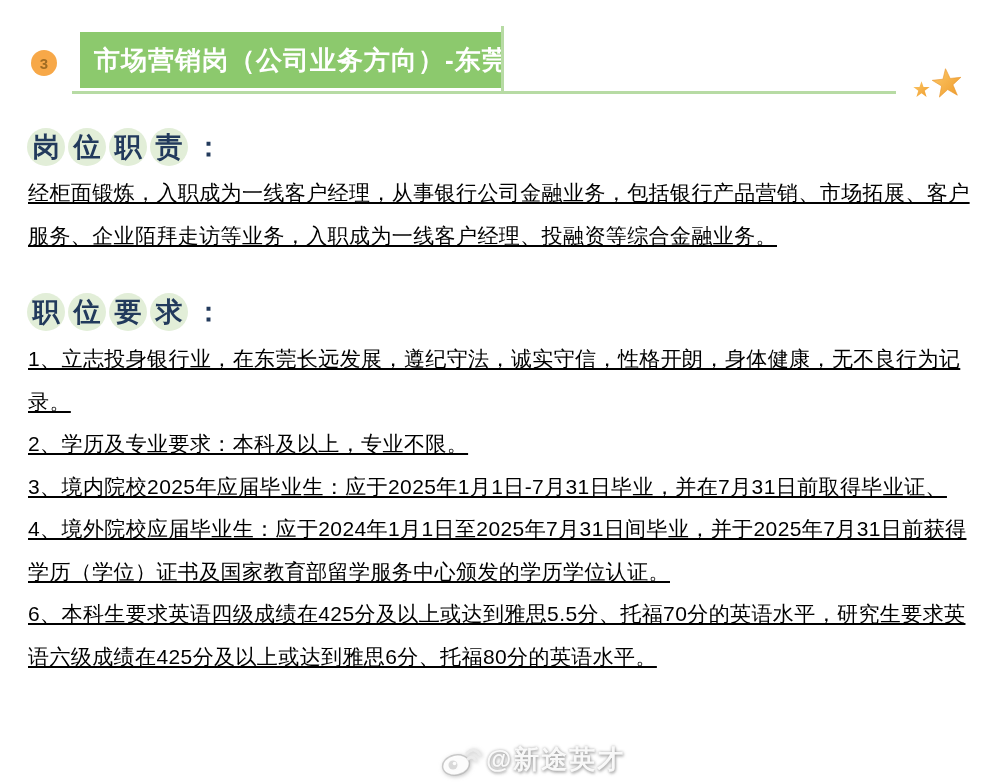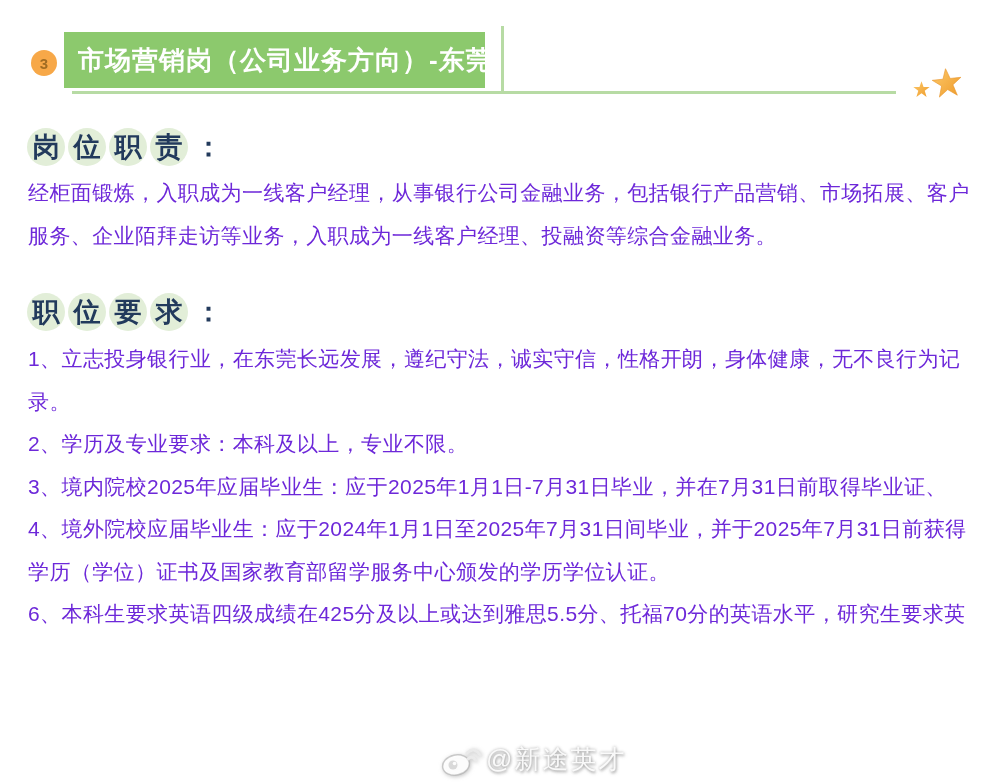--- a/index.html
+++ b/index.html
@@ -7,50 +7,50 @@
     position:relative;width:1005px;height:783px;background:#ffffff;overflow:hidden;
     font-family:"Liberation Sans","DejaVu Sans",sans-serif;
   }
   
   .badge{
     position:absolute;left:31px;top:50px;width:26px;height:26px;border-radius:50%;
     background:#f7a848;display:flex;align-items:center;justify-content:center;
     color:#a06c23;font-size:15px;font-weight:bold;
   }
   .banner{
-    position:absolute;left:64px;top:32px;width:421px;height:56px;background:#8cc96d;
+    position:absolute;left:80px;top:32px;width:421px;height:56px;background:#8cc96d;
     display:flex;align-items:center;padding-left:14px;box-sizing:border-box;
     color:#ffffff;font-size:26px;font-weight:bold;letter-spacing:1px;white-space:nowrap;
   }
   .vline{position:absolute;left:501px;top:26px;width:3px;height:66px;background:#b7dba4;}
   .hline{position:absolute;left:72px;top:91px;width:824px;height:3px;background:#b7dba4;}
   .star-sm{position:absolute;left:913px;top:81px;width:17px;height:17px;}
   .star-lg{position:absolute;left:932px;top:68px;width:30px;height:30px;transform:rotate(-6deg);}
   
   .sec-head{position:absolute;left:27px;display:flex;align-items:center;}
   .sec-head.h1{top:128px;}
   .sec-head.h2{top:293px;}
   .hc{
     width:38px;height:38px;border-radius:50%;background:#e2eed8;margin-right:3px;
     display:flex;align-items:center;justify-content:center;
     color:#223a5c;font-size:27px;font-weight:bold;
   }
   .hcolon{color:#223a5c;font-size:27px;font-weight:bold;margin-left:4px;}
   
   .textblock{
     position:absolute;left:28px;width:965px;
-    font-size:21px;line-height:42.5px;letter-spacing:0.4px;color:#6d28d9;
+    font-size:21px;line-height:42.5px;letter-spacing:0.4px;color:#000000;text-decoration:underline;
   }
   .tb-resp{top:172px;}
   .tb-req{top:338px;}
   .line{white-space:nowrap;}
   
   .watermark{
     position:absolute;left:440px;top:742px;display:flex;align-items:center;
-    color:rgba(252,252,252,0.95);font-size:26px;font-weight:normal;letter-spacing:2px;
+    color:rgba(252,252,252,0.95);font-size:26px;font-weight:bold;letter-spacing:2px;
     text-shadow:0 0 3px rgba(150,150,150,0.85),1px 2px 3px rgba(135,135,135,0.6);
   }
   .wb-icon{width:42px;height:34px;margin-right:4px;filter:drop-shadow(1px 1px 2px rgba(140,140,140,0.6));}
 </style>
 </head>
 <body>
 
 <div class="page">
 
   <div class="badge">
@@ -119,20 +119,21 @@
   </div>
 
   <div class="textblock tb-req">
     <div class="line">1、立志投身银行业，在东莞长远发展，遵纪守法，诚实守信，性格开朗，身体健康，无不良行为记</div>
     <div class="line">录。</div>
     <div class="line">2、学历及专业要求：本科及以上，专业不限。</div>
     <div class="line">3、境内院校2025年应届毕业生：应于2025年1月1日-7月31日毕业，并在7月31日前取得毕业证、</div>
     <div class="line">4、境外院校应届毕业生：应于2024年1月1日至2025年7月31日间毕业，并于2025年7月31日前获得</div>
     <div class="line">学历（学位）证书及国家教育部留学服务中心颁发的学历学位认证。</div>
     <div class="line">6、本科生要求英语四级成绩在425分及以上或达到雅思5.5分、托福70分的英语水平，研究生要求英</div>
+    <div class="line">语六级成绩在425分及以上或达到雅思6分、托福80分的英语水平。</div>
   </div>
 
   <div class="watermark">
     <svg class="wb-icon" viewBox="0 0 42 34">
       <g fill="rgba(255,255,255,0.95)" stroke="rgba(165,165,165,0.55)" stroke-width="1.5">
         <ellipse cx="16" cy="22" rx="13.5" ry="10" transform="rotate(-12 16 22)"></ellipse>
       </g>
       <circle cx="13" cy="22" r="4.5" fill="rgba(190,190,190,0.55)"></circle>
       <circle cx="14.5" cy="20.5" r="1.8" fill="rgba(255,255,255,0.95)"></circle>
       <path d="M27 10 q7 -7 13 2" fill="none" stroke="rgba(235,235,235,0.95)" stroke-width="3" stroke-linecap="round"></path>

